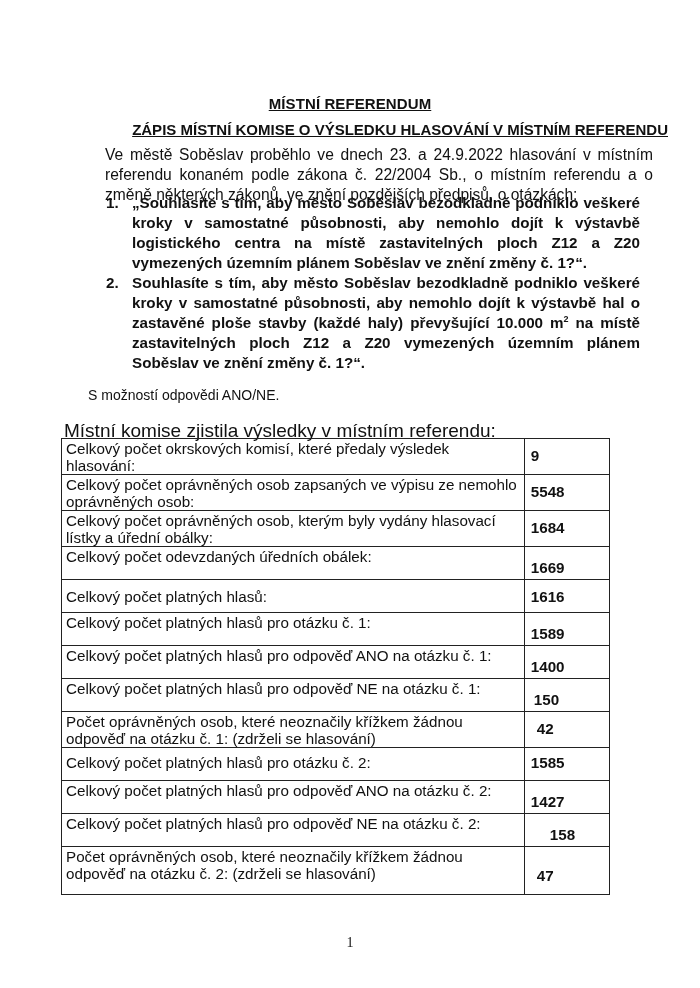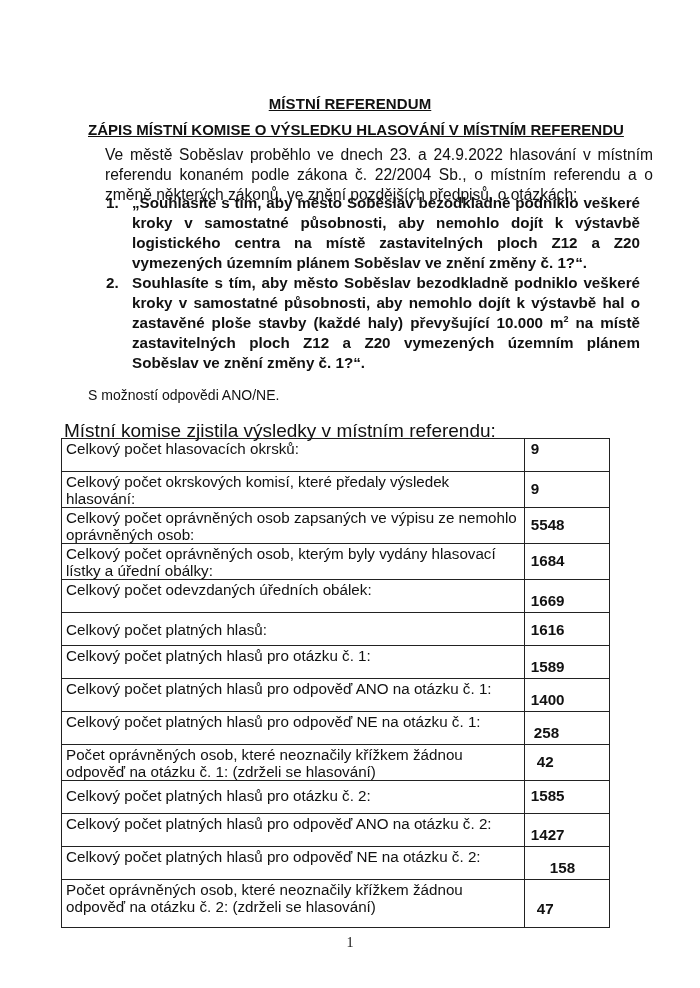--- a/index.html
+++ b/index.html
@@ -1,21 +1,21 @@
 <!DOCTYPE html>
 <html><head>
 <meta charset="utf-8">
 <style>
   html, body { margin: 0; padding: 0; background: #ffffff; }
   body { width: 700px; height: 988px; position: relative; overflow: hidden;
          font-family: "Liberation Sans", sans-serif; color: #111; }
   .page { position: absolute; left: 0; top: 0; width: 700px; height: 988px; margin-top: 17px; }
   .title1 { position: absolute; top: 78px; left: 0; width: 700px; text-align: center;
             font-weight: bold; font-size: 15px; text-decoration: underline; letter-spacing: 0.1px; }
-  .title2 { position: absolute; top: 104px; left: 88px; width: 580px; text-align: left;
+  .title2 { position: absolute; top: 104px; left: 88px; width: 580px; text-align: right;
             font-weight: bold; font-size: 15px; text-decoration: underline; white-space: nowrap; }
   .intro { position: absolute; top: 128px; left: 105px; width: 548px; font-size: 15.6px;
            line-height: 20px; text-align: justify; }
   .q-list { position: absolute; top: 176px; left: 100px; width: 540px; margin: 0; padding: 0;
             list-style: none; font-weight: bold; font-size: 15.2px; line-height: 20px; }
   .q-item { position: relative; padding-left: 32px; text-align: justify; margin-bottom: 0; }
   .q-num { position: absolute; left: 6px; top: 0; }
   sup { font-size: 9px; line-height: 0; }
   .options { position: absolute; top: 370px; left: 88px; font-size: 14px; }
   .findings { position: absolute; top: 403px; left: 64px; font-size: 19px; }
@@ -45,24 +45,20 @@
       <span><span>Souhlasíte s tím, aby město Soběslav bezodkladně podniklo veškeré kroky v samostatné působnosti, aby nemohlo dojít k výstavbě hal o zastavěné ploše stavby (každé haly) převyšující 10.000 m</span><sup>2</sup><span> na místě zastavitelných ploch Z12 a Z20 vymezených územním plánem Soběslav ve znění změny č. 1?“.</span></span>
     </li>
   </ol>
 
   <div class="options">S možností odpovědi ANO/NE.</div>
   <div class="findings">Místní komise zjistila výsledky v místním referendu:</div>
 
   <table class="results">
     <tbody>
       <tr style="height:33px">
-        <td class="label">Celkový počet hlasovacích okrsků:</td>
-        <td class="val">9</td>
-      </tr>
-      <tr style="height:33px">
         <td class="label">Celkový počet okrskových komisí, které předaly výsledek hlasování:</td>
         <td class="val" style="padding-top:8px">9</td>
       </tr>
       <tr style="height:33px">
         <td class="label">Celkový počet oprávněných osob zapsaných ve výpisu ze nemohlo oprávněných osob:</td>
         <td class="val" style="padding-top:8px">5548</td>
       </tr>
       <tr style="height:33px">
         <td class="label">Celkový počet oprávněných osob, kterým byly vydány hlasovací lístky a úřední obálky:</td>
         <td class="val" style="padding-top:8px">1684</td>
@@ -78,21 +74,21 @@
       <tr style="height:33px">
         <td class="label">Celkový počet platných hlasů pro otázku č. 1:</td>
         <td class="val" style="padding-top:12px">1589</td>
       </tr>
       <tr style="height:33px">
         <td class="label">Celkový počet platných hlasů pro odpověď ANO na otázku č. 1:</td>
         <td class="val" style="padding-top:12px">1400</td>
       </tr>
       <tr style="height:33px">
         <td class="label">Celkový počet platných hlasů pro odpověď NE na otázku č. 1:</td>
-        <td class="val" style="padding-top:12px;padding-left:9px">258</td>
+        <td class="val" style="padding-top:12px;padding-left:9px">150</td>
       </tr>
       <tr style="height:33px">
         <td class="label">Počet oprávněných osob, které neoznačily křížkem žádnou odpověď na otázku č. 1: (zdrželi se hlasování)</td>
         <td class="val" style="padding-top:8px;padding-left:12px">42</td>
       </tr>
       <tr style="height:33px">
         <td class="label" style="padding-top:6px">Celkový počet platných hlasů pro otázku č. 2:</td>
         <td class="val" style="padding-top:6px">1585</td>
       </tr>
       <tr style="height:33px">

